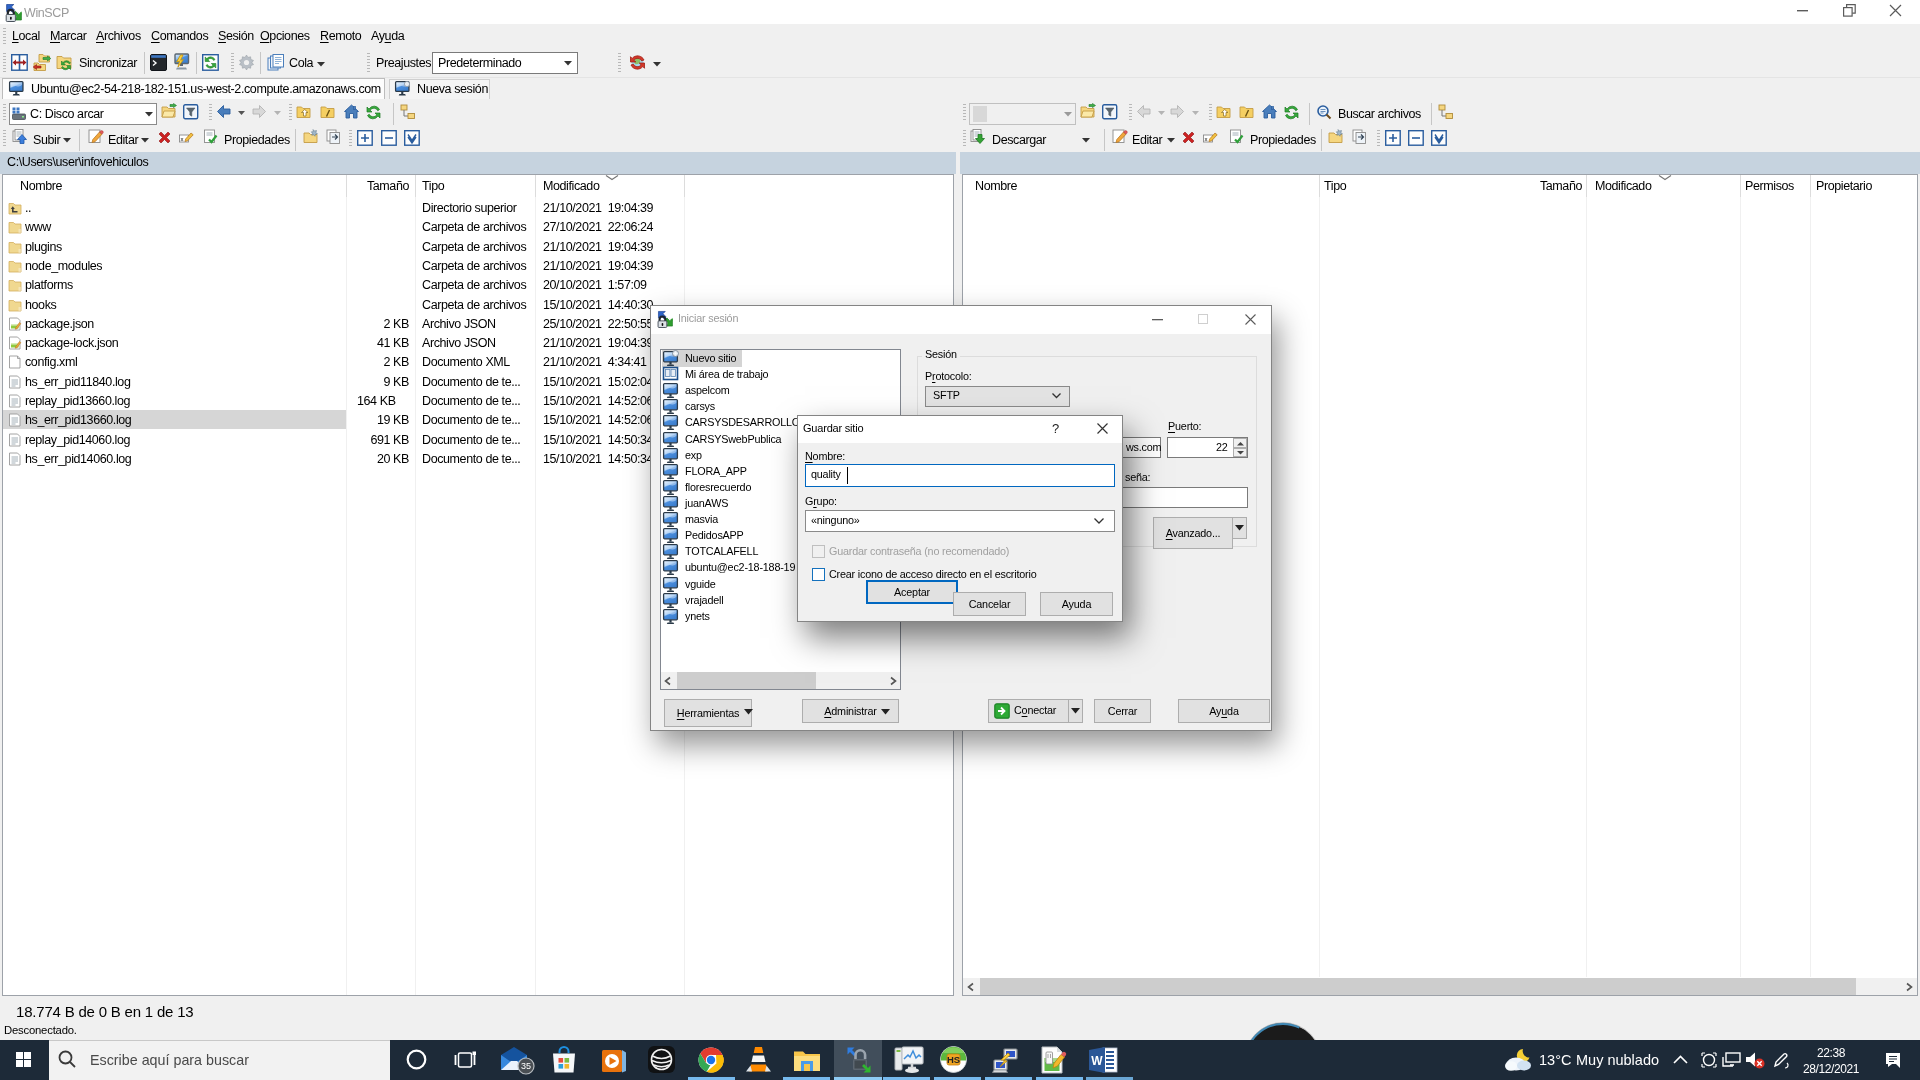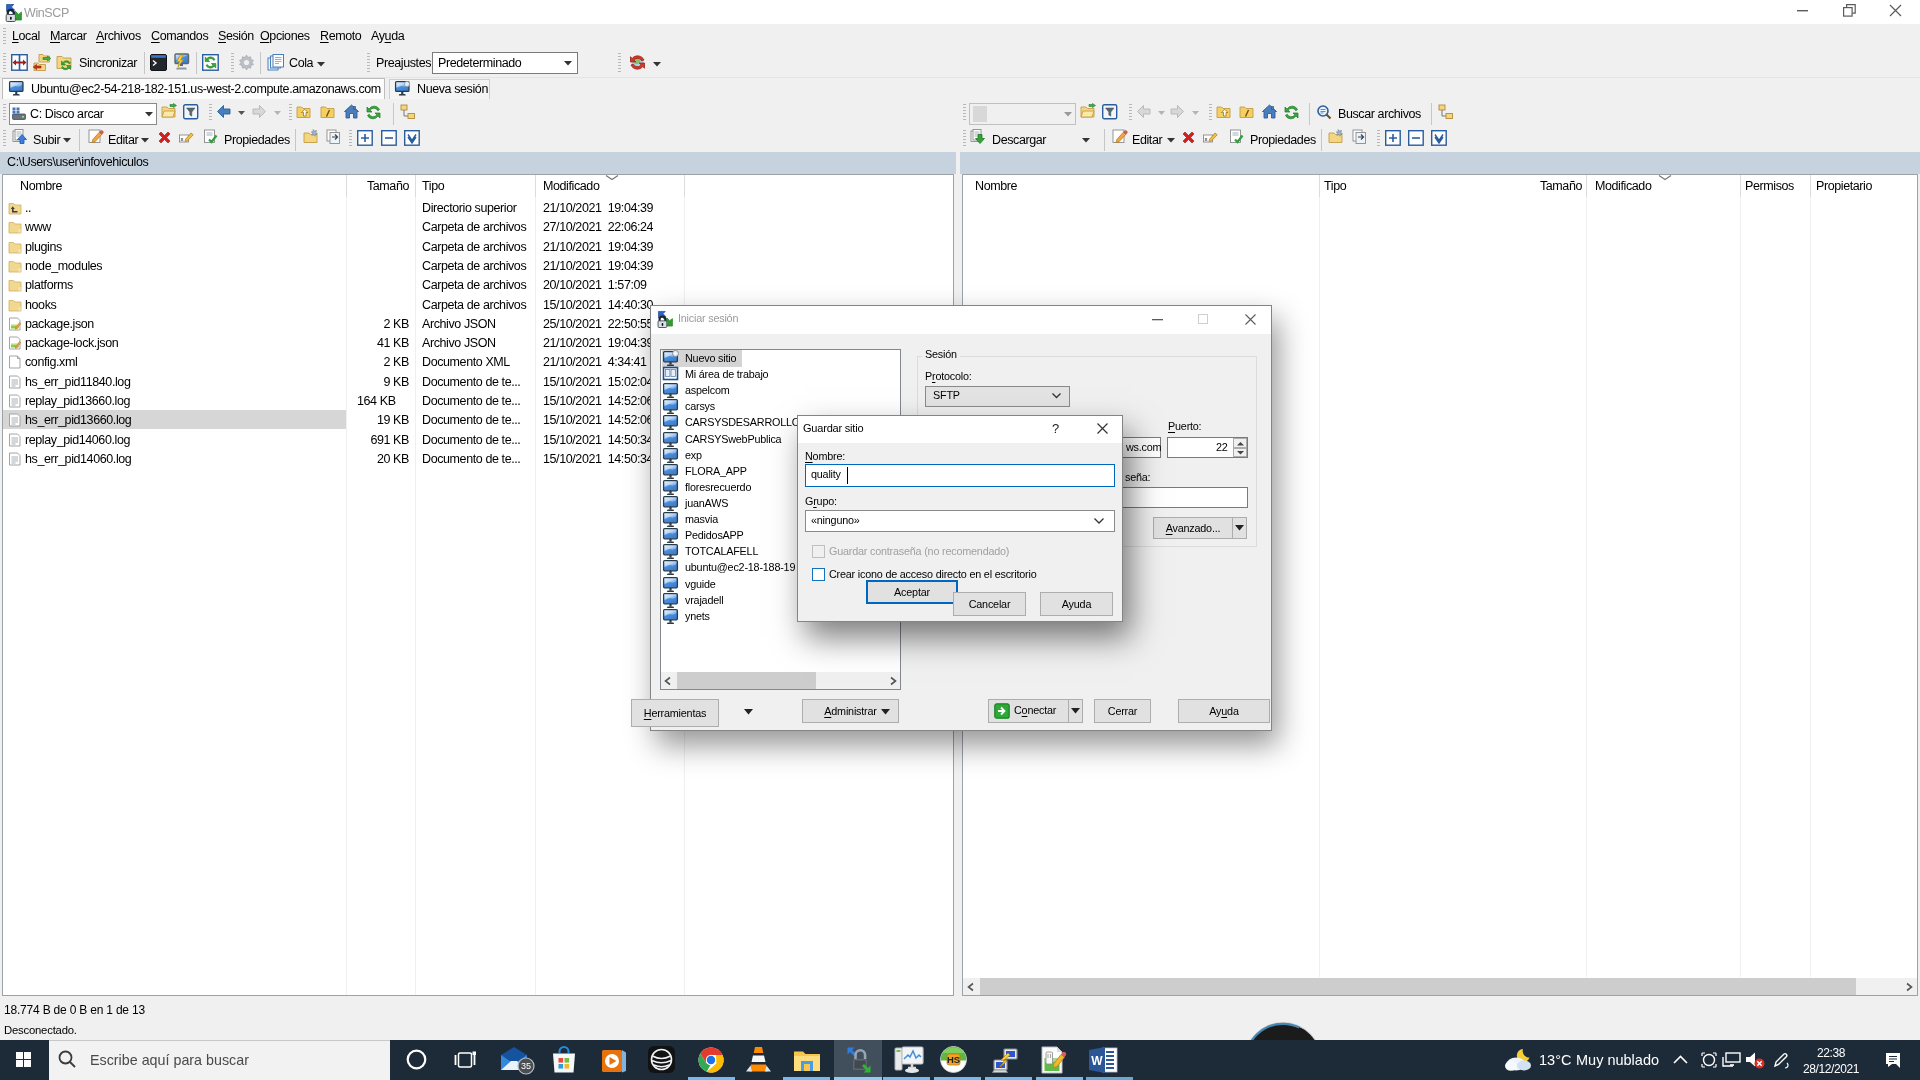--- a/index.html
+++ b/index.html
@@ -590,21 +590,21 @@
 
 <div class="ab" style="left:963px;top:978px;width:954px;height:17px;background:#f0f0f0"></div>
 <div class="ab" style="left:980px;top:978px;width:876px;height:17px;background:#cdcdcd"></div>
 <svg class="ab" style="left:967px;top:983px" width="8" height="8" fill="none" stroke="#555" stroke-width="1.6">
     <path d="M6 0.5 L1.5 4 L6 7.5"></path>
   </svg>
 <svg class="ab" style="left:1905px;top:983px" width="8" height="8" fill="none" stroke="#555" stroke-width="1.6">
     <path d="M2 0.5 L6.5 4 L2 7.5"></path>
   </svg>
 
-<div class="t" style="left:4px;top:1004px;font-size:12px;letter-spacing:-0.2px">18.774 B de 0 B en 1 de 13</div>
+<div class="t" style="left:16px;top:1004px;font-size:15px;letter-spacing:-0.2px">18.774 B de 0 B en 1 de 13</div>
 <div class="t" style="left:4px;top:1025px;font-size:11.3px;letter-spacing:-0.2px">Desconectado.</div>
 
 <svg class="ab" style="left:1243px;top:1021px" width="80" height="19" viewBox="0 0 80 19">
  <defs>
       <clipPath id="dcut">
         <rect x="0" y="0" width="80" height="19"></rect>
       </clipPath>
     </defs>
  <g clip-path="url(#dcut)">
   <circle cx="40" cy="40" r="38" fill="#1b1b1b"></circle>
@@ -732,29 +732,29 @@
 <div class="ab" style="left:1233px;top:438px;width:14px;height:10px;background:#f0f0f0;border:1px solid #adadad"></div>
 <div class="ab" style="left:1233px;top:448px;width:14px;height:9px;background:#f0f0f0;border:1px solid #adadad"></div>
 <svg class="ab" style="left:1237px;top:442px" width="7" height="3.5">
       <path d="M0 3.5 L7 3.5 L3.5 0 Z" fill="#444"></path>
     </svg>
 <svg class="ab" style="left:1237px;top:451px" width="7" height="3.5">
       <path d="M0 0 L7 0 L3.5 3.5 Z" fill="#444"></path>
     </svg>
 <div class="t" style="left:1125px;top:472px">seña:</div>
 <div class="fld" style="left:1090px;top:487px;width:158px;height:21px"></div>
-<div class="btn" style="left:1153px;top:517px;width:80px;height:22px">
+<div class="btn" style="left:1153px;top:517px;width:80px;height:32px">
       <span><span class="u">A</span>vanzado...</span>
     </div>
 <div class="btn" style="left:1232px;top:517px;width:15px;height:22px"></div>
 <svg class="ab" style="left:1235px;top:525px" width="9" height="6">
       <path d="M0 0 L9 0 L4.5 5.5 Z" fill="#222"></path>
     </svg>
 
-<div class="btn" style="left:631px;top:699px;width:88px;height:28px">
+<div class="btn" style="left:664px;top:699px;width:88px;height:28px">
       <span><span class="u">H</span>erramientas</span>
     </div>
 <svg class="ab" style="left:744px;top:709px" width="9" height="6">
       <path d="M0 0 L9 0 L4.5 5.5 Z" fill="#222"></path>
     </svg>
 <div class="btn" style="left:802px;top:699px;width:97px;height:24px">
       <span><span class="u">A</span>dministrar</span>
     </div>
 <svg class="ab" style="left:881px;top:709px" width="9" height="6">
       <path d="M0 0 L9 0 L4.5 5.5 Z" fill="#222"></path>

